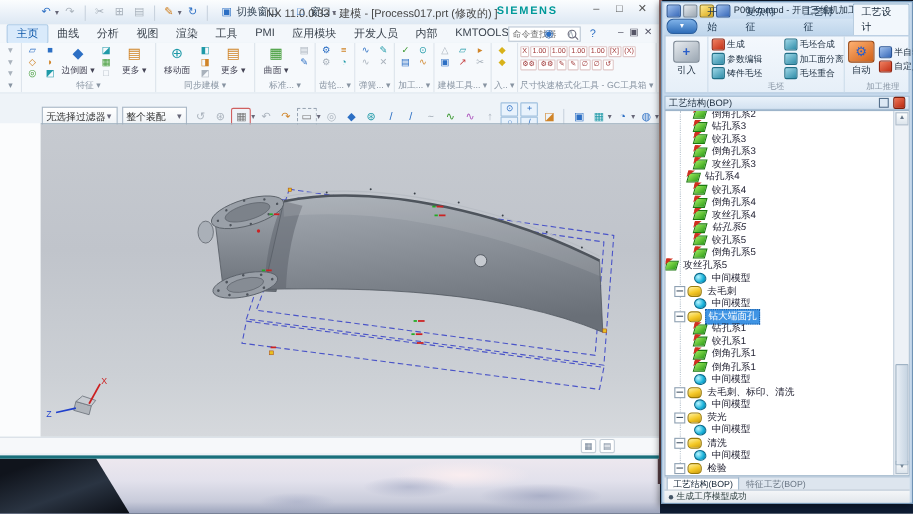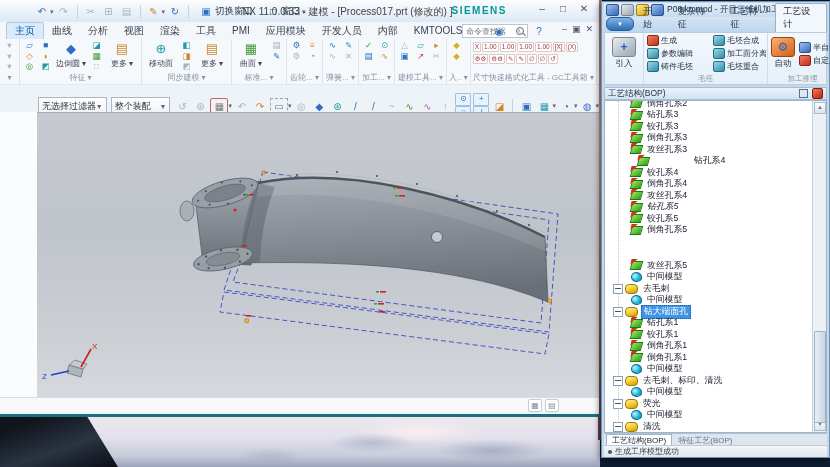--- a/index.html
+++ b/index.html
@@ -635,21 +635,21 @@
           <span class="lbl">铰孔系3</span>
         </div>
         <div class="trow" style="padding-left: 26px;">
           <span class="ti ti-hole"></span>
           <span class="lbl">倒角孔系3</span>
         </div>
         <div class="trow" style="padding-left: 26px;">
           <span class="ti ti-hole"></span>
           <span class="lbl">攻丝孔系3</span>
         </div>
-        <div class="trow" style="padding-left: 33px; gap: 40px;">
+        <div class="trow" style="padding-left: 20px;">
           <span class="ti ti-hole"></span>
           <span class="lbl">钻孔系4</span>
         </div>
         <div class="trow" style="padding-left: 26px;">
           <span class="ti ti-hole"></span>
           <span class="lbl">铰孔系4</span>
         </div>
         <div class="trow" style="padding-left: 26px; align-items: center;">
           <span class="ti ti-hole"></span>
           <span class="lbl">倒角孔系4</span>
@@ -663,21 +663,21 @@
           <span class="lbl">钻孔系5</span>
         </div>
         <div class="trow" style="padding-left: 26px;">
           <span class="ti ti-hole"></span>
           <span class="lbl">铰孔系5</span>
         </div>
         <div class="trow" style="padding-left: 26px;">
           <span class="ti ti-hole"></span>
           <span class="lbl">倒角孔系5</span>
         </div>
-        <div class="trow" style="padding-left: 26px; margin-top: 24px;">
+        <div class="trow" style="">
           <span class="ti ti-hole"></span>
           <span class="lbl">攻丝孔系5</span>
         </div>
         <div class="trow" style="padding-left: 26px;">
           <span class="ti ti-model"></span>
           <span class="lbl">中间模型</span>
         </div>
         <div class="trow" style="padding-left: 8px;">
           <span class="exp"></span>
           <span class="ti ti-op"></span>
@@ -732,20 +732,25 @@
         </div>
         <div class="trow" style="padding-left: 8px;">
           <span class="exp"></span>
           <span class="ti ti-op"></span>
           <span class="lbl">清洗</span>
         </div>
         <div class="trow" style="padding-left: 26px;">
           <span class="ti ti-model"></span>
           <span class="lbl">中间模型</span>
         </div>
+        <div class="trow" style="padding-left: 8px;">
+          <span class="exp"></span>
+          <span class="ti ti-op"></span>
+          <span class="lbl">检验</span>
+        </div>
       </div>
     <div class="km-scroll">
       <span class="sarrow" style="top:1px">▲</span>
       <span class="sarrow" style="bottom:1px">▼</span>
       <span class="sthumb" style="top:230px;height:90px"></span>
     </div>
   </div>
 
   <div class="km-bottomtabs" id="km-bottomtabs">
       <span class="kbtab active">工艺结构(BOP)</span>

